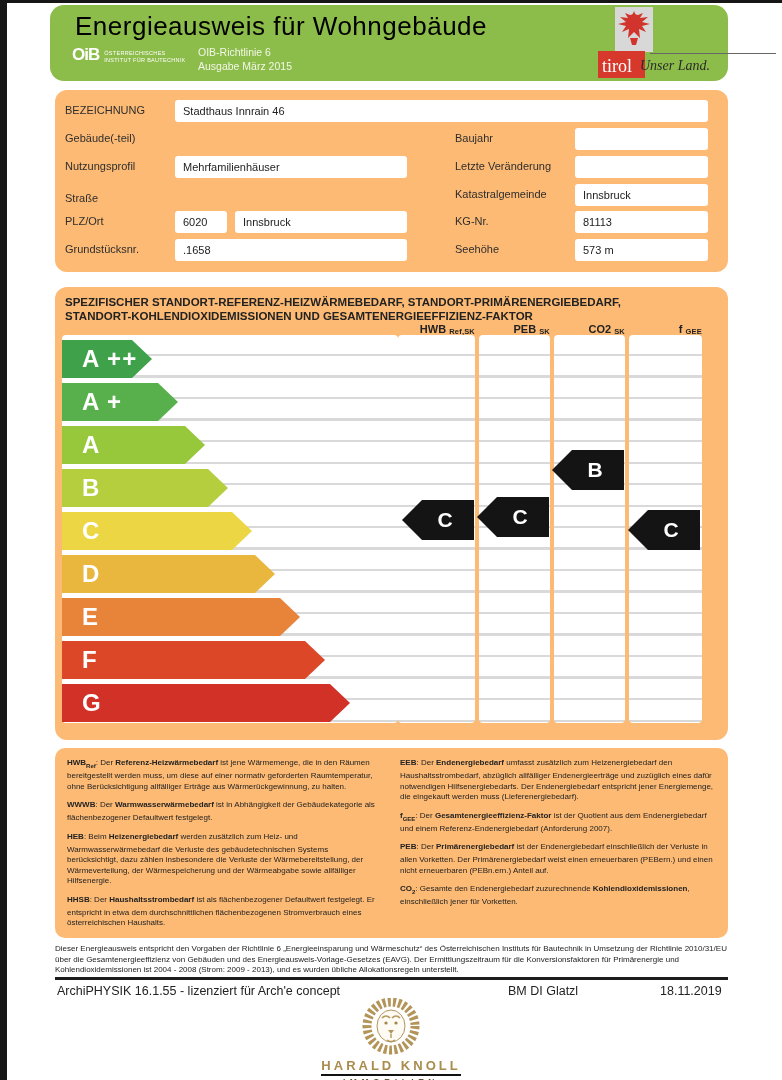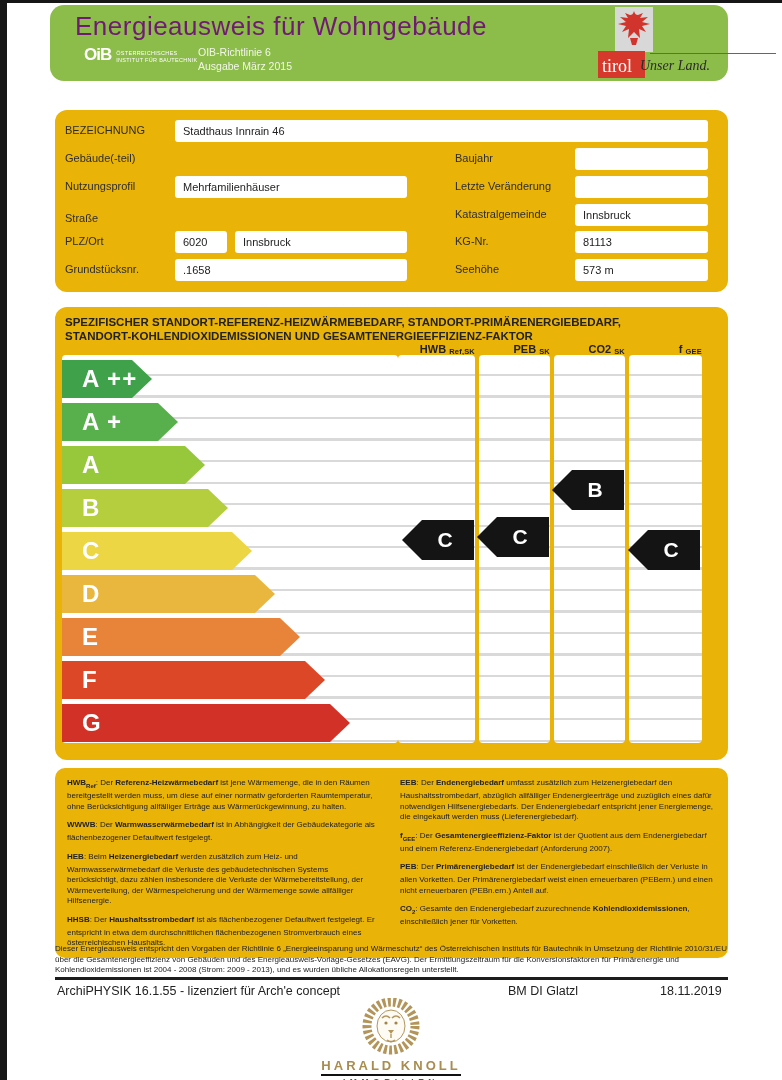--- a/index.html
+++ b/index.html
@@ -2,34 +2,34 @@
 <html><head>
 <meta charset="utf-8">
 <style>
   * { margin:0; padding:0; box-sizing:border-box; }
   html,body { width:782px; height:1080px; background:#fff; font-family:"Liberation Sans", sans-serif; position:relative; overflow:hidden; }
   .edge-left { position:absolute; left:0; top:0; width:7px; height:1080px; background:#161616; }
   .edge-top { position:absolute; left:0; top:0; width:782px; height:3px; background:#161616; }
 
   
   .hdr { position:absolute; left:50px; top:5px; width:678px; height:76px; background:#8cbc49; border-radius:14px; }
-  .hdr-title { position:absolute; left:25px; top:6px; font-size:26px; color:#701a75; letter-spacing:0.5px; }
-  .oib { position:absolute; left:22px; top:41px; display:flex; align-items:flex-end;margin-left:12px; }
+  .hdr-title { position:absolute; left:25px; top:6px; font-size:26px; color:#000000; letter-spacing:0.5px; }
+  .oib { position:absolute; left:22px; top:41px; display:flex; align-items:flex-end; }
   .oib-mark { font-size:17px; font-weight:bold; color:#fff; letter-spacing:-1px; line-height:17px; }
   .oib-org { margin-left:5px; margin-top:4px; font-size:5.5px; color:#fff; line-height:6.5px; letter-spacing:0.3px; }
   .richtlinie { position:absolute; left:148px; top:40px; font-size:10.5px; color:#f2f7e8; line-height:14px; }
   
   .tirol-gray { position:absolute; left:615px; top:7px; width:38px; height:45px; background:#d8d8d8; }
   .tirol-red { position:absolute; left:598px; top:51px; width:47px; height:27px; background:#d6392b; }
   .tirol-name { position:absolute; left:4px; bottom:1px; font-family:"Liberation Serif", serif; font-size:18px; color:#fff; }
   .tirol-line { position:absolute; left:650px; top:53px; width:126px; height:1px; background:#666; }
   .tirol-tag { position:absolute; left:640px; top:58px; font-family:"Liberation Serif", serif; font-style:italic; font-size:14px; color:#2b2b2b; }
 
   
-  .panel { position:absolute; left:55px; width:673px; background:#eab308;margin-top:20px; }
+  .panel { position:absolute; left:55px; width:673px; background:#fdba74; }
   .form-panel { top:90px; height:182px; border-radius:12px; }
   .chart-panel { top:287px; height:453px; border-radius:12px; overflow:hidden; }
   .def-panel { top:748px; height:190px; border-radius:10px; overflow:hidden; }
 
   .lbl { position:absolute; font-size:11px; color:#2e2e2e; }
   .fld { position:absolute; height:22px; background:#fff; border-radius:3px; font-size:11px; color:#222; line-height:22px; padding-left:8px; }
 
   .chart-title { position:absolute; left:10px; top:8px; font-size:11.5px; font-weight:bold; color:#222; line-height:14px; width:660px; }
   .col-head { position:absolute; top:36px; font-size:11px; font-weight:bold; color:#222; text-align:right; }
   .col-head .ch-sub { font-size:7.5px; vertical-align:-1px; letter-spacing:0.2px; }
@@ -174,21 +174,21 @@
   <div class="rating-arrow ra-hwb" style="background: rgb(20, 20, 20);"><span>C</span></div>
   <div class="rating-arrow ra-peb" style="background: rgb(20, 20, 20);"><span>C</span></div>
   <div class="rating-arrow ra-co2" style="background: rgb(20, 20, 20);"><span>B</span></div>
   <div class="rating-arrow ra-fgee" style="background: rgb(20, 20, 20);"><span>C</span></div>
 </div>
 
 <div class="panel def-panel">
   <div class="def-col def-col-left">
     <p><b><span>HWB</span><sub>Ref</sub></b><span>: Der </span><b>Referenz-Heizwärmebedarf</b><span> ist jene Wärmemenge, die in den Räumen bereitgestellt werden muss, um diese auf einer normativ geforderten Raumtemperatur, ohne Berücksichtigung allfälliger Erträge aus Wärmerückgewinnung, zu halten.</span></p>
     <p><b><span>WWWB</span><sub></sub></b><span>: Der </span><b>Warmwasserwärmebedarf</b><span> ist in Abhängigkeit der Gebäudekategorie als flächenbezogener Defaultwert festgelegt.</span></p>
-    <p><b><span>HEB</span><sub></sub></b><span>: Beim </span><b>Heizenergiebedarf</b><span> werden zusätzlich zum Heiz- und Warmwasserwärmebedarf die Verluste des gebäudetechnischen Systems berücksichtigt, dazu zählen insbesondere die Verluste der Wärmebereitstellung, der Wärmeverteilung, der Wärmespeicherung und der Wärmemenge sowie allfälliger Hilfsenergie.</span></p>
+    <p><b><span>HEB</span><sub></sub></b><span>: Beim </span><b>Heizenergiebedarf</b><span> werden zusätzlich zum Heiz- und Warmwasserwärmebedarf die Verluste des gebäudetechnischen Systems berücksichtigt, dazu zählen insbesondere die Verluste der Wärmebereitstellung, der Wärmeverteilung, der Wärmespeicherung und der Wärmeabgabe sowie allfälliger Hilfsenergie.</span></p>
     <p><b><span>HHSB</span><sub></sub></b><span>: Der </span><b>Haushaltsstrombedarf</b><span> ist als flächenbezogener Defaultwert festgelegt. Er entspricht in etwa dem durchschnittlichen flächenbezogenen Stromverbrauch eines österreichischen Haushalts.</span></p>
   </div>
   <div class="def-col def-col-right">
     <p><b><span>EEB</span><sub></sub></b><span>: Der </span><b>Endenergiebedarf</b><span> umfasst zusätzlich zum Heizenergiebedarf den Haushaltsstrombedarf, abzüglich allfälliger Endenergieerträge und zuzüglich eines dafür notwendigen Hilfsenergiebedarfs. Der Endenergiebedarf entspricht jener Energiemenge, die eingekauft werden muss (Lieferenergiebedarf).</span></p>
     <p><b><span>f</span><sub>GEE</sub></b><span>: Der </span><b>Gesamtenergieeffizienz-Faktor</b><span> ist der Quotient aus dem Endenergiebedarf und einem Referenz-Endenergiebedarf (Anforderung 2007).</span></p>
     <p><b><span>PEB</span><sub></sub></b><span>: Der </span><b>Primärenergiebedarf</b><span> ist der Endenergiebedarf einschließlich der Verluste in allen Vorketten. Der Primärenergiebedarf weist einen erneuerbaren (PEBern.) und einen nicht erneuerbaren (PEBn.ern.) Anteil auf.</span></p>
     <p><b><span>CO</span><sub>2</sub></b><span>: Gesamte den Endenergiebedarf zuzurechnende </span><b>Kohlendioxidemissionen</b><span>, einschließlich jener für Vorketten.</span></p>
   </div>
 </div>
 

